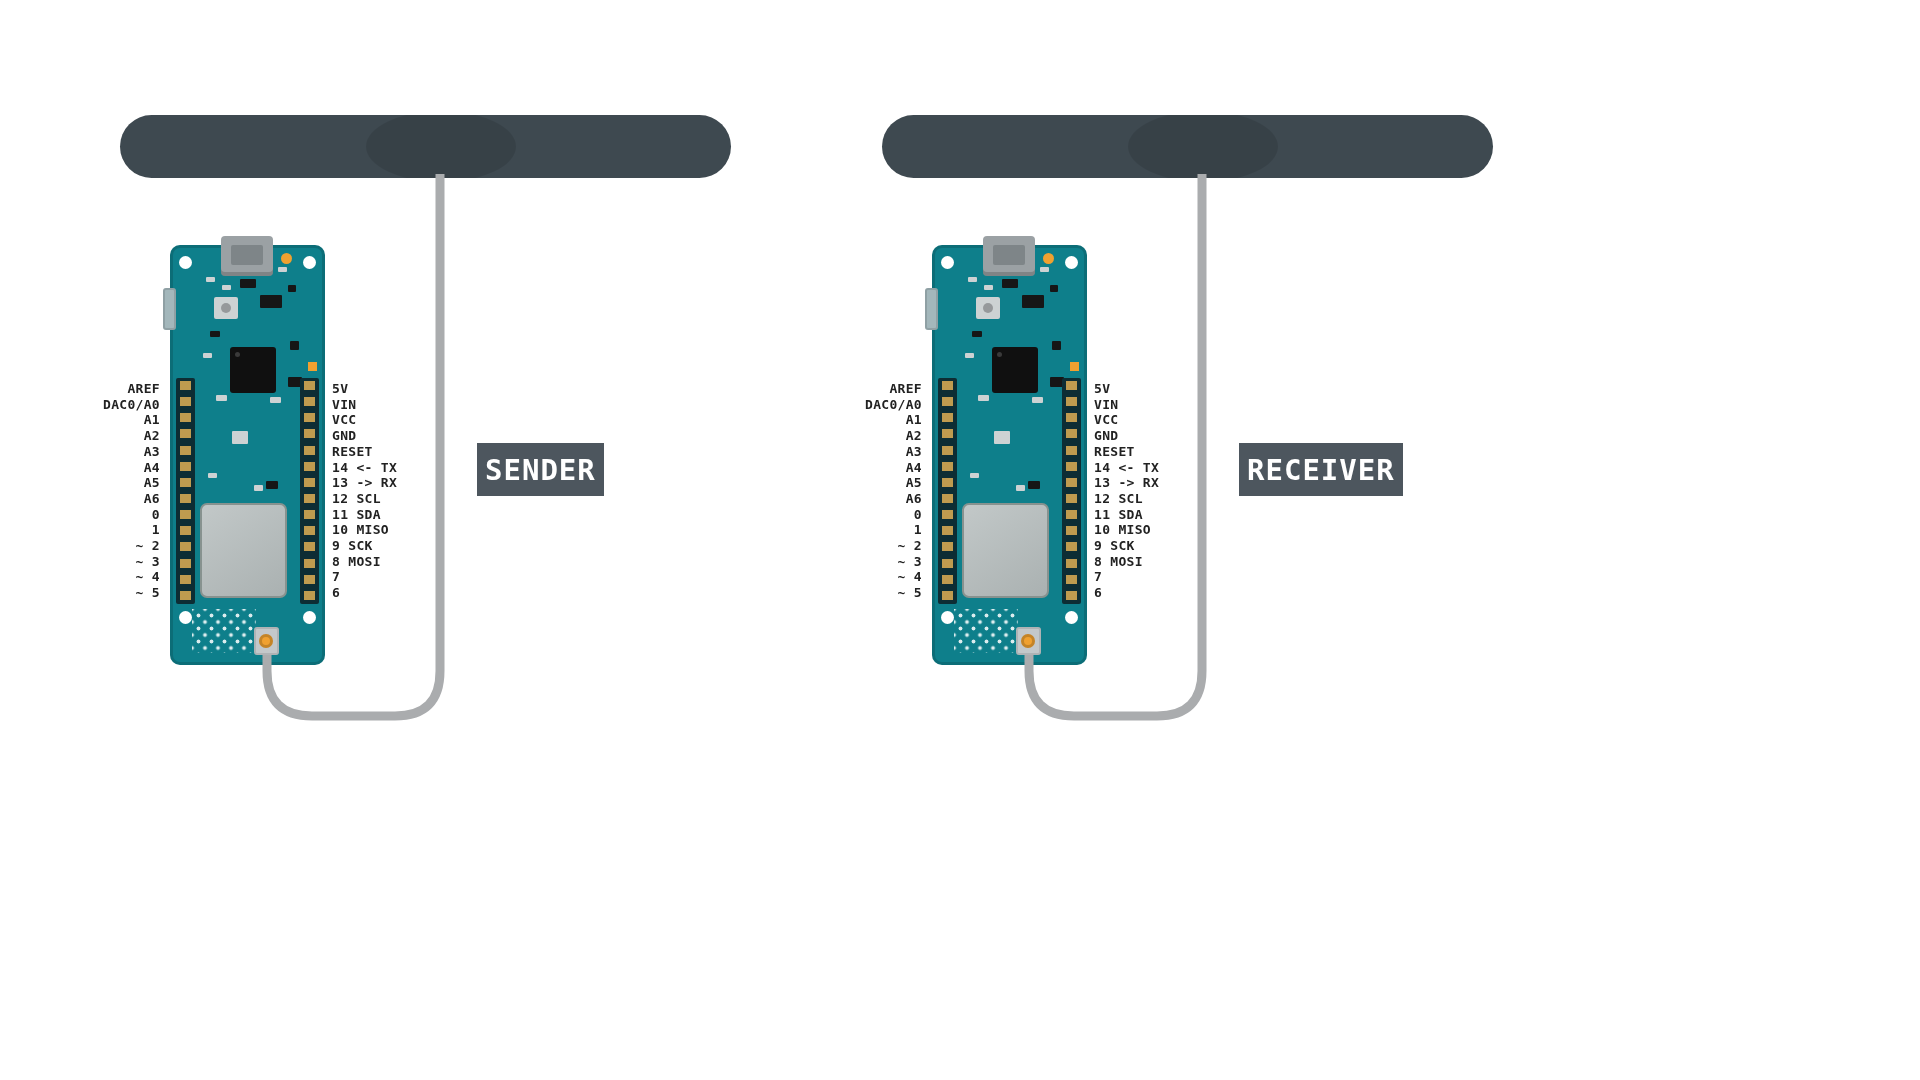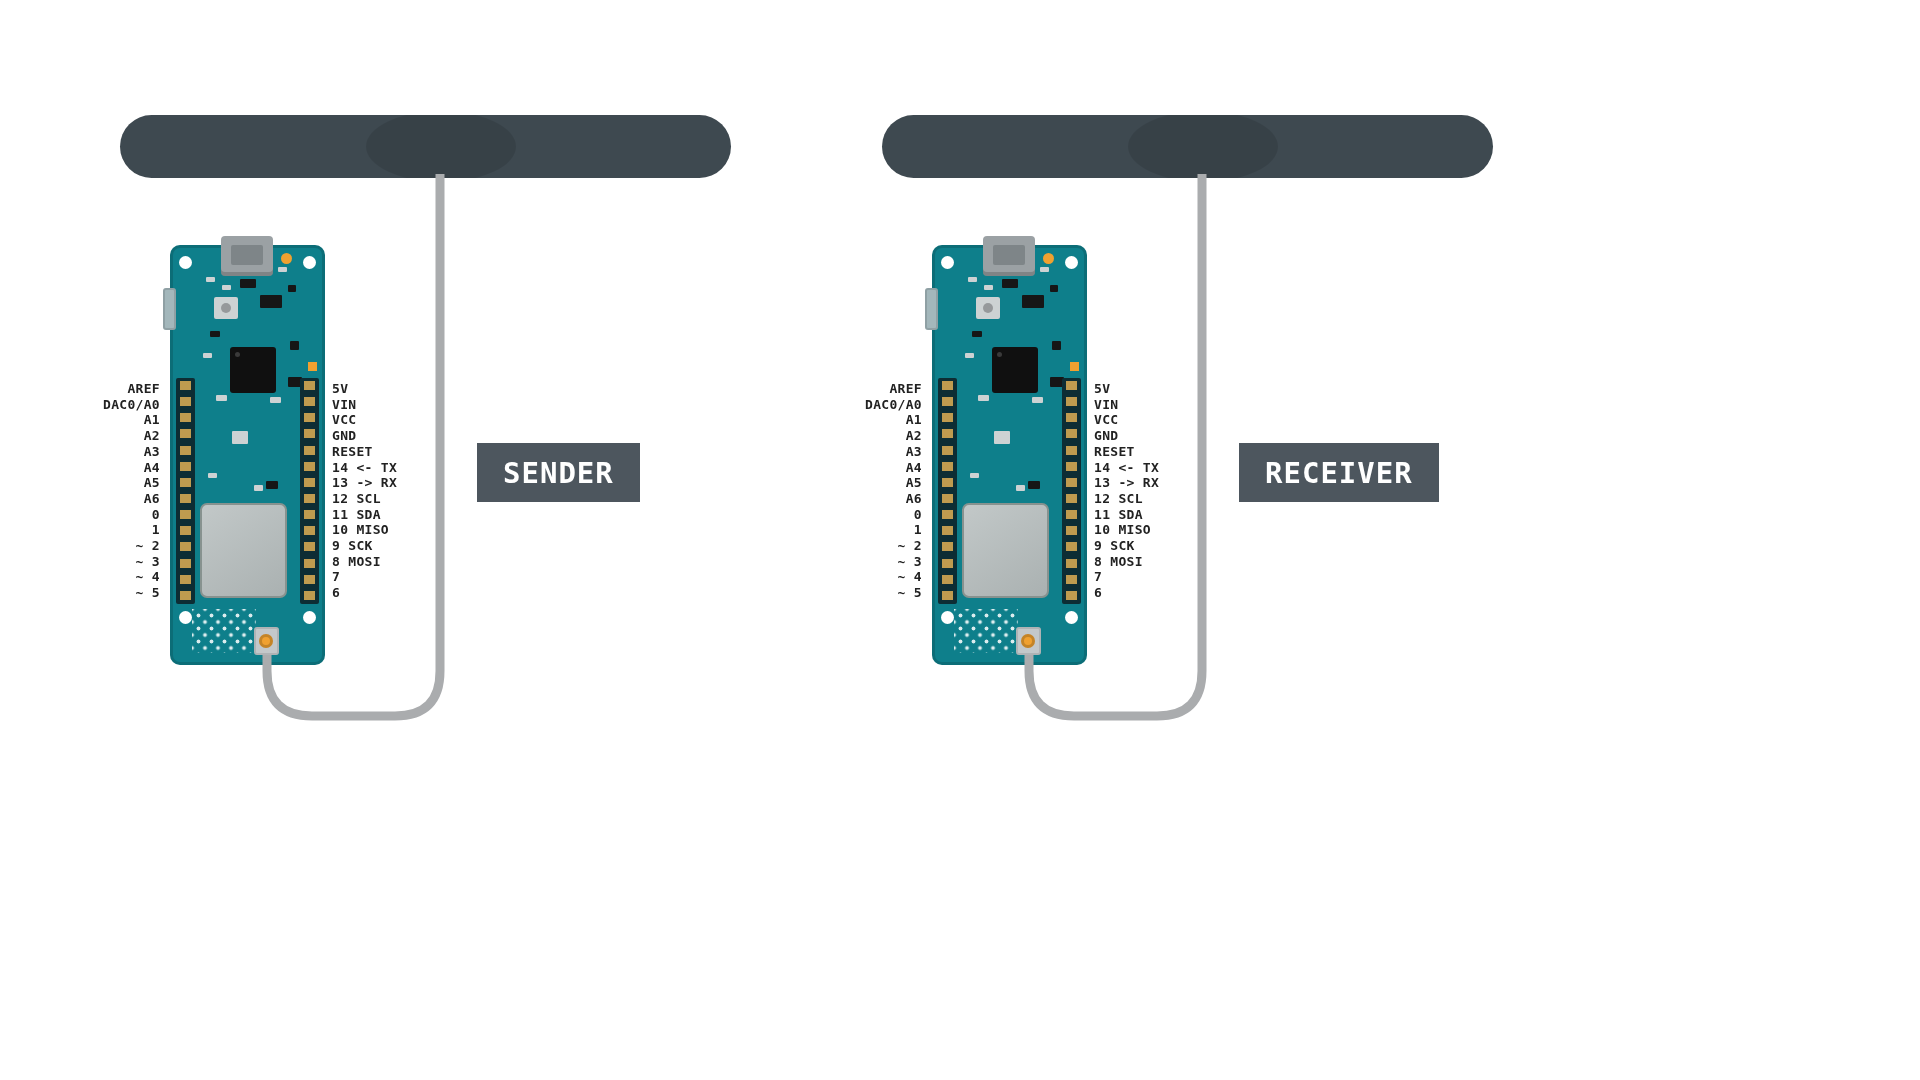--- a/index.html
+++ b/index.html
@@ -85,22 +85,22 @@
   .pins {
     position:absolute; top:381px; width:122px;
     font-size:13px; font-weight:700; line-height:15.7px;
     letter-spacing:0.3px; color:var(--pin-text,#222222); white-space:pre;
   }
   .pins-left { left:38px; text-align:right; }
   .pins-right { left:332px; text-align:left; }
 
   
   .role-label {
-    position:absolute; left:477px; top:443px; height:59px;
-    display:inline-flex; align-items:center; padding:0 26px;
+    position:absolute; left:477px; top:443px; height:53px;
+    display:inline-flex; align-items:center; padding:0 8px;
     background:var(--label-box,#4d565e); color:var(--label-text,#ffffff);
     font-size:29px; font-weight:700; letter-spacing:1px;
     font-family:"DejaVu Sans Mono", monospace;
   }
 </style>
 </head>
 <body>
 
 <div id="canvas">
   <div class="module">

